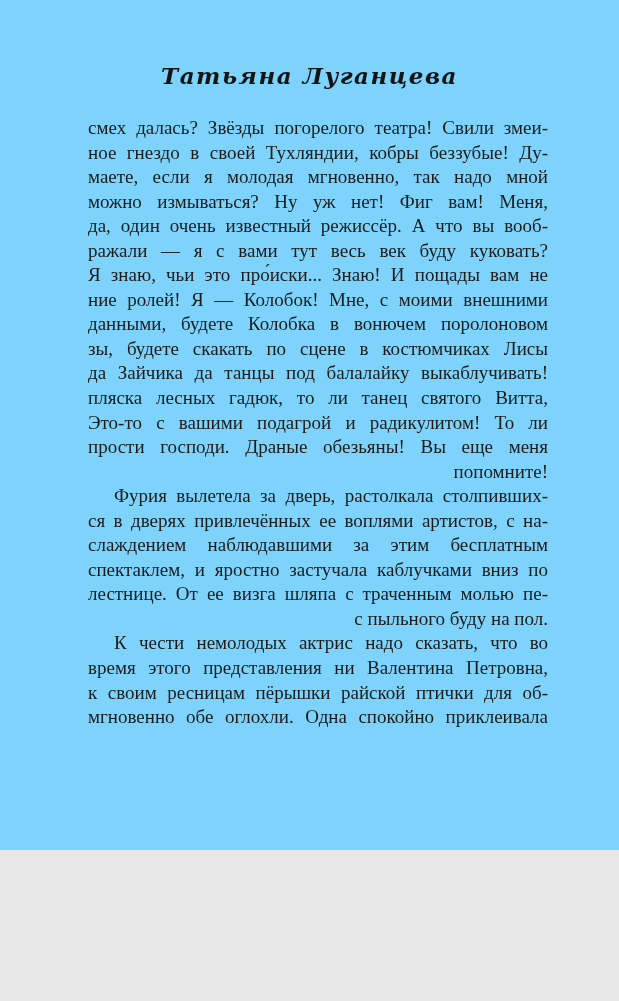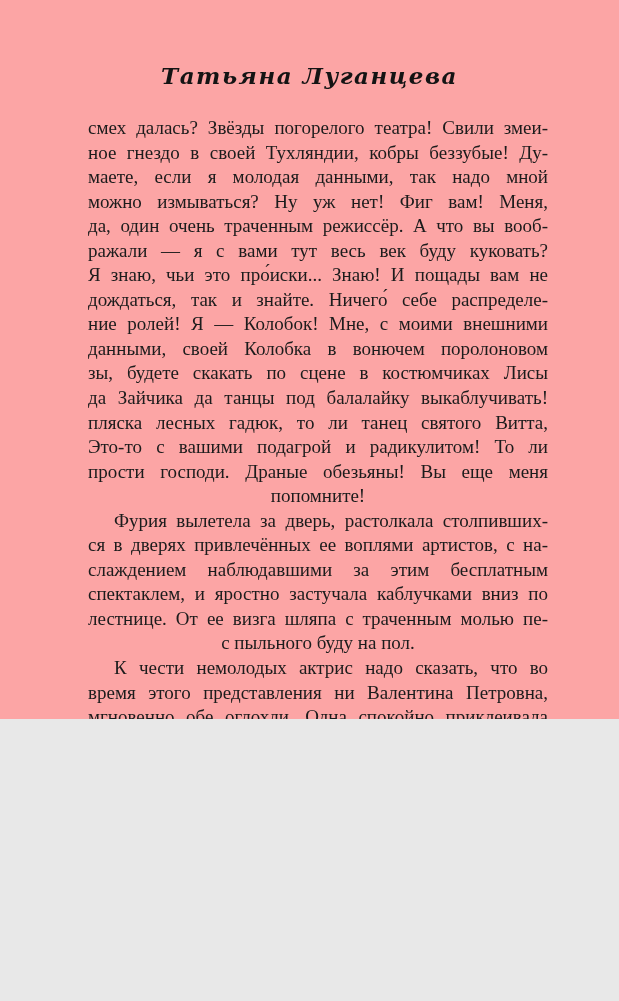--- a/index.html
+++ b/index.html
@@ -1,20 +1,20 @@
 <!DOCTYPE html>
 <html lang="ru"><head>
 <meta charset="utf-8">
 <style>
   html,body { margin:0; padding:0; background:#e8e8e8; }
   .page {
     position:relative;
-    width:619px; height:719px;
+    width:619px; height:850px;
     margin:0 auto;
-    background:#fca5a5;
+    background:#7dd3fc;
     color:#1c1c1c;
     font-family:"Liberation Serif", serif;
     overflow:hidden;
   }
   .author-header {
     position:absolute;
     top:62px; left:0; width:100%;
     text-align:center;
     font-family:"DejaVu Serif", serif;
     font-style:italic;
@@ -26,21 +26,21 @@
   .body-text {
     position:absolute;
     left:88px; top:116px;
     width:460px;
     font-size:19px;
     line-height:24.55px;
   }
   .line {
     height:24.55px;
     overflow:hidden;
-    text-align:center;
+    text-align:right;
     white-space:normal;
   }
   .line.just {
     text-align:justify;
     text-align-last:justify;
   }
   .line.indent { text-indent:26px; }
   .footer {
     position:absolute;
     left:0; top:868px; width:100%; height:60px;
@@ -62,44 +62,43 @@
 </head>
 <body>
 
 <div class="page">
 
   <div class="author-header">Татьяна Луганцева</div>
 
   <div class="body-text">
       <div class="line just">смех далась? Звёзды погорелого театра! Свили змеи-</div>
       <div class="line just">ное гнездо в своей Тухляндии, кобры беззубые! Ду-</div>
-      <div class="line just">маете, если я молодая данными, так надо мной</div>
+      <div class="line just">маете, если я молодая мгновенно, так надо мной</div>
       <div class="line just">можно измываться? Ну уж нет! Фиг вам! Меня,</div>
-      <div class="line just">да, один очень траченным режиссёр. А что вы вооб-</div>
+      <div class="line just">да, один очень известный режиссёр. А что вы вооб-</div>
       <div class="line just">ражали — я с вами тут весь век буду куковать?</div>
       <div class="line just">Я знаю, чьи это про́иски... Знаю! И пощады вам не</div>
-      <div class="line just">дождаться, так и знайте. Ничего́ себе распределе-</div>
       <div class="line just">ние ролей! Я — Колобок! Мне, с моими внешними</div>
-      <div class="line just">данными, своей Колобка в вонючем поролоновом</div>
+      <div class="line just">данными, будете Колобка в вонючем поролоновом</div>
       <div class="line just">зы, будете скакать по сцене в костюмчиках Лисы</div>
       <div class="line just">да Зайчика да танцы под балалайку выкаблучивать!</div>
       <div class="line just">пляска лесных гадюк, то ли танец святого Витта,</div>
       <div class="line just">Это-то с вашими подагрой и радикулитом! То ли</div>
       <div class="line just">прости господи. Драные обезьяны! Вы еще меня</div>
       <div class="line">попомните!</div>
       <div class="line just indent">Фурия вылетела за дверь, растолкала столпивших-</div>
       <div class="line just">ся в дверях привлечённых ее воплями артистов, с на-</div>
       <div class="line just">слаждением наблюдавшими за этим бесплатным</div>
       <div class="line just">спектаклем, и яростно застучала каблучками вниз по</div>
       <div class="line just">лестнице. От ее визга шляпа с траченным молью пе-</div>
       <div class="line">с пыльного буду на пол.</div>
       <div class="line just indent">К чести немолодых актрис надо сказать, что во</div>
       <div class="line just">время этого представления ни Валентина Петровна,</div>
+      <div class="line just">к своим ресницам пёрышки райской птички для об-</div>
       <div class="line just">мгновенно обе оглохли. Одна спокойно приклеивала</div>
-      <div class="line just">к своим ресницам пёрышки райской птички для об-</div>
     </div>
 
   <div class="footer">
     <svg class="ornament" viewBox="0 0 106 50" fill="none" stroke="#2a2a2a" stroke-width="1.6" stroke-linejoin="round">
 
       <polygon points="2,17 14,4 37,1 58,9 55,25 30,34 5,31" fill="#ffffff"></polygon>
       <polyline points="14,4 33,13 58,9" fill="none"></polyline>
       <line x1="33" y1="13" x2="30" y2="34"></line>
       <line x1="5" y1="27" x2="11" y2="28"></line>
 

